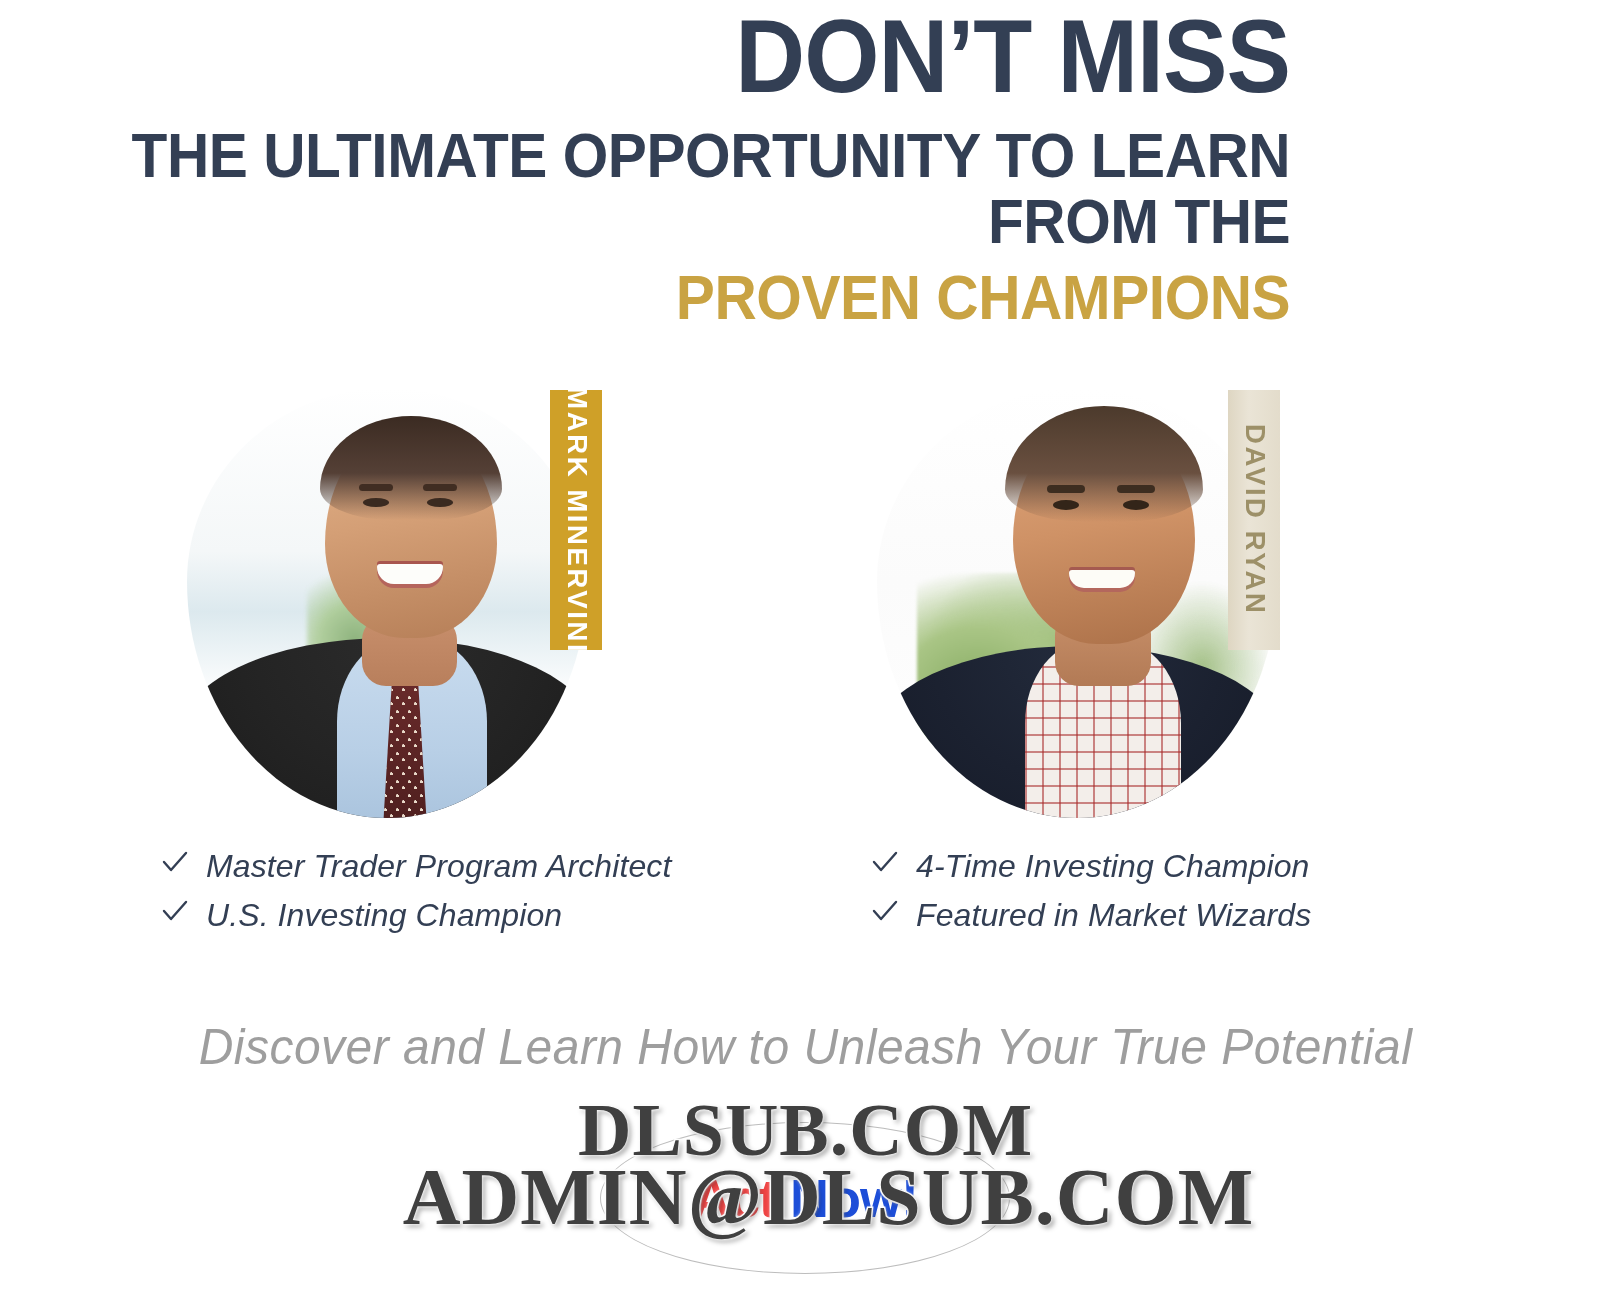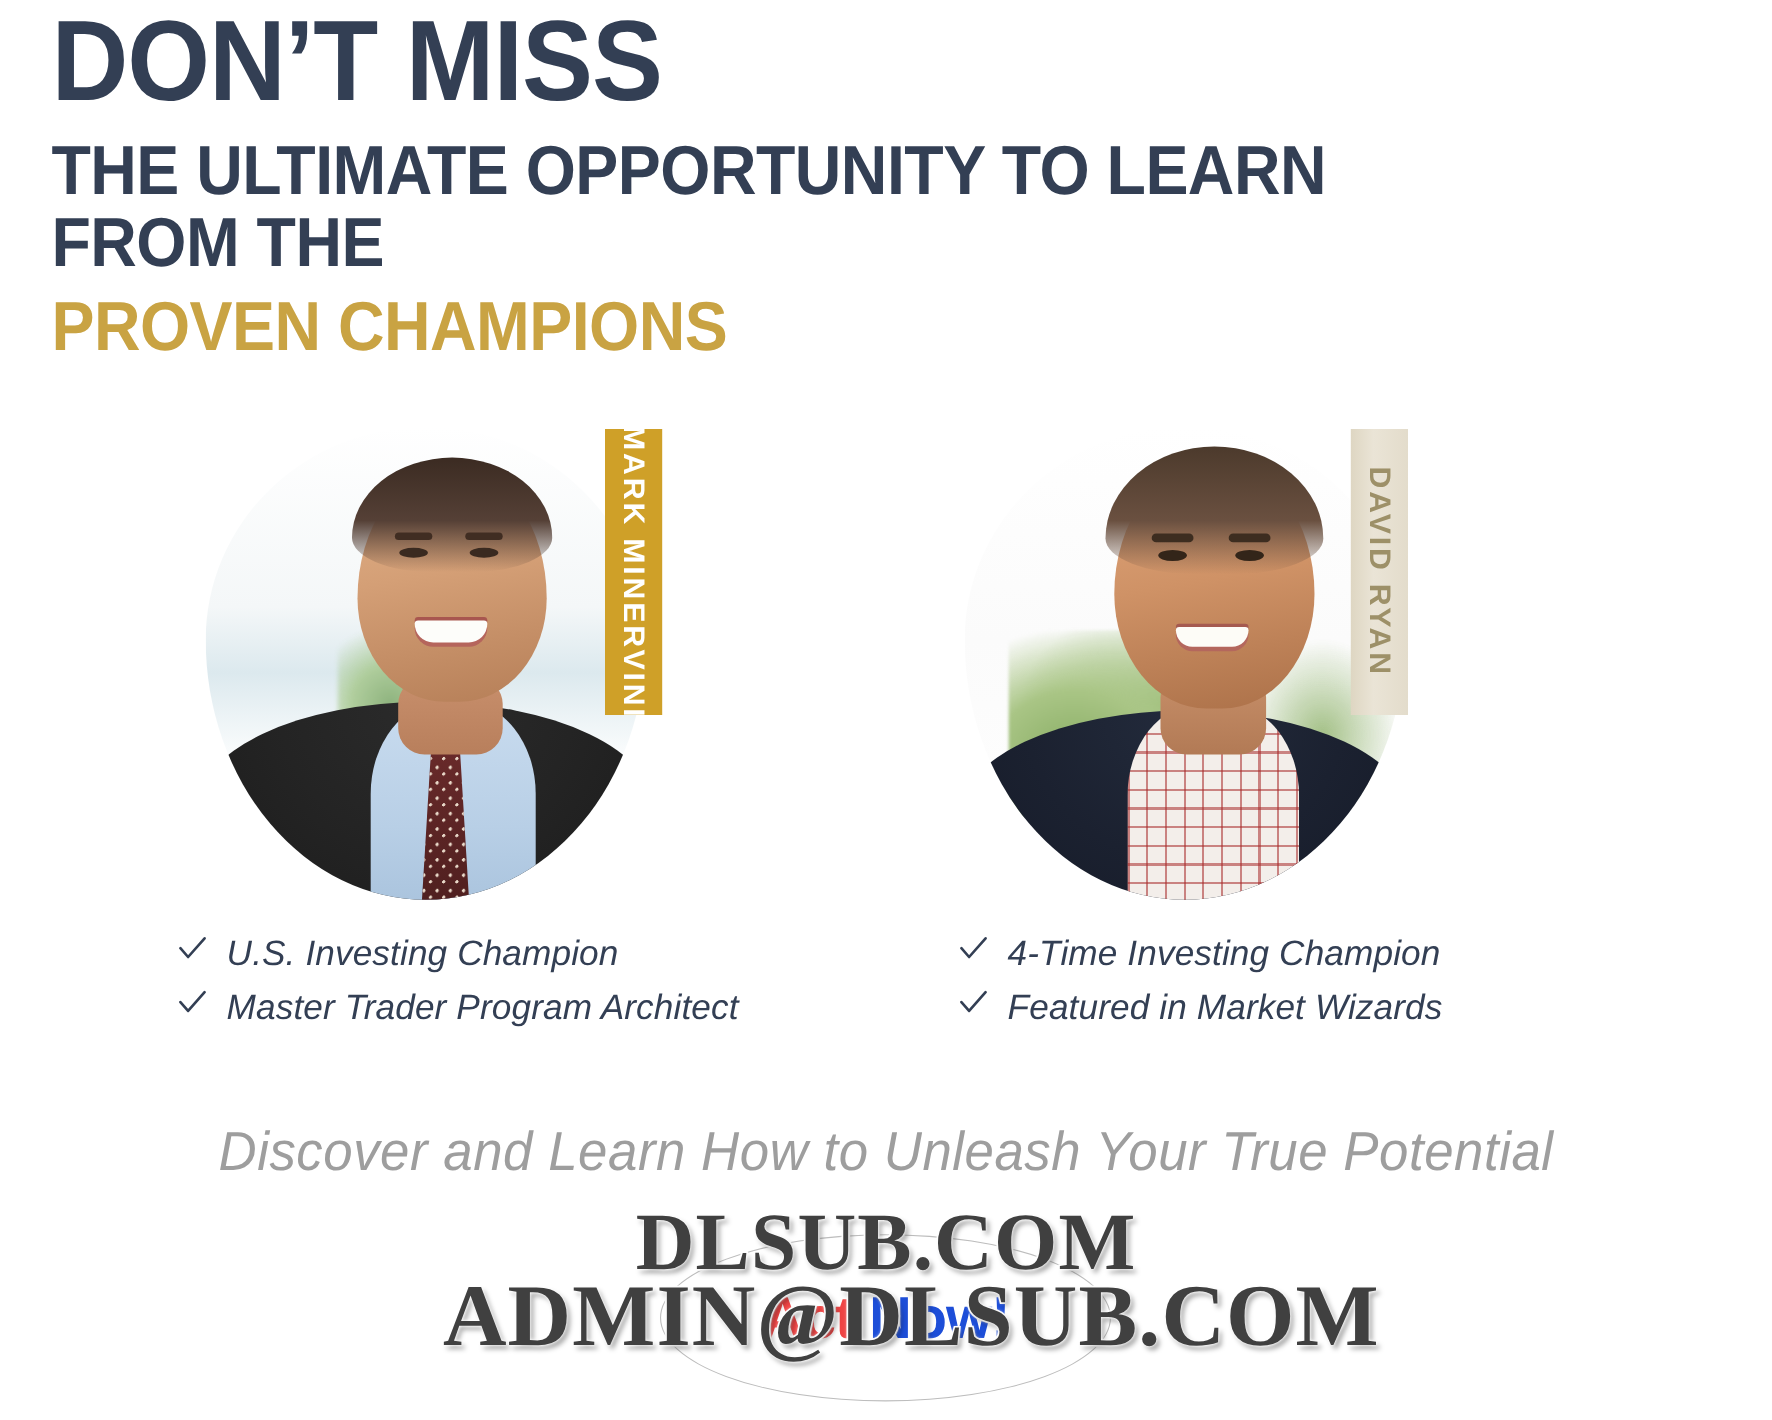--- a/index.html
+++ b/index.html
@@ -4,21 +4,21 @@
 <style>
   html,body{margin:0;padding:0;background:#ffffff;}
   body{
     width:1611px;height:1291px;position:relative;overflow:hidden;
     font-family:"Liberation Sans","DejaVu Sans",sans-serif;
     -webkit-font-smoothing:antialiased;
   }
 
   
   .headline-block{
-    position:absolute;left:0;top:0;width:1337px;text-align:left;
+    position:absolute;left:0;top:0;width:1337px;text-align:right;
   }
   .hl-line1{
     font-size:104px;line-height:0.98;font-weight:bold;
     color:#333f54;letter-spacing:-1px;
     font-stretch:condensed;
     transform:scaleX(0.93);
     padding-top:6px;
   }
   .hl-line2{
     font-size:63px;line-height:1.05;font-weight:bold;
@@ -246,29 +246,29 @@
 
 </div>
 
 <div class="bullets bullets-left">
   <div class="bullet-row">
     <span class="chk">
       <svg width="30" height="30" viewBox="0 0 30 30">
           <path d="M4 15 L11 23 L26 6" fill="none" stroke="#333f54" stroke-width="2.4" stroke-linecap="round" stroke-linejoin="round"></path>
         </svg>
     </span>
+    <span class="bullet-text">Master Trader Program Architect</span>
+  </div>
+  <div class="bullet-row">
+    <span class="chk">
+      <svg width="30" height="30" viewBox="0 0 30 30">
+          <path d="M4 15 L11 23 L26 6" fill="none" stroke="#333f54" stroke-width="2.4" stroke-linecap="round" stroke-linejoin="round"></path>
+        </svg>
+    </span>
     <span class="bullet-text">U.S. Investing Champion</span>
-  </div>
-  <div class="bullet-row">
-    <span class="chk">
-      <svg width="30" height="30" viewBox="0 0 30 30">
-          <path d="M4 15 L11 23 L26 6" fill="none" stroke="#333f54" stroke-width="2.4" stroke-linecap="round" stroke-linejoin="round"></path>
-        </svg>
-    </span>
-    <span class="bullet-text">Master Trader Program Architect</span>
   </div>
 </div>
 
 <div class="bullets bullets-right">
   <div class="bullet-row">
     <span class="chk">
       <svg width="30" height="30" viewBox="0 0 30 30">
           <path d="M4 15 L11 23 L26 6" fill="none" stroke="#333f54" stroke-width="2.4" stroke-linecap="round" stroke-linejoin="round"></path>
         </svg>
     </span>

